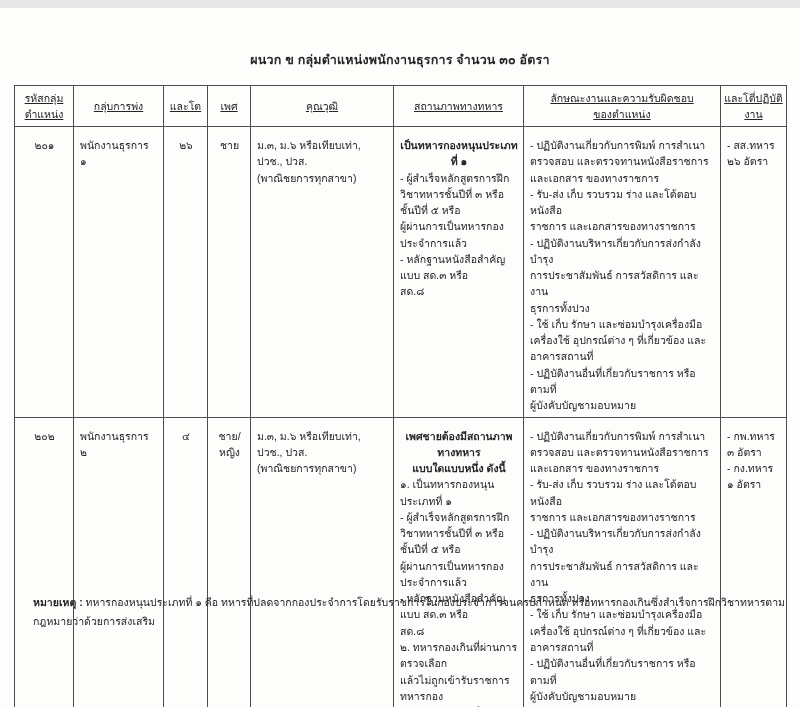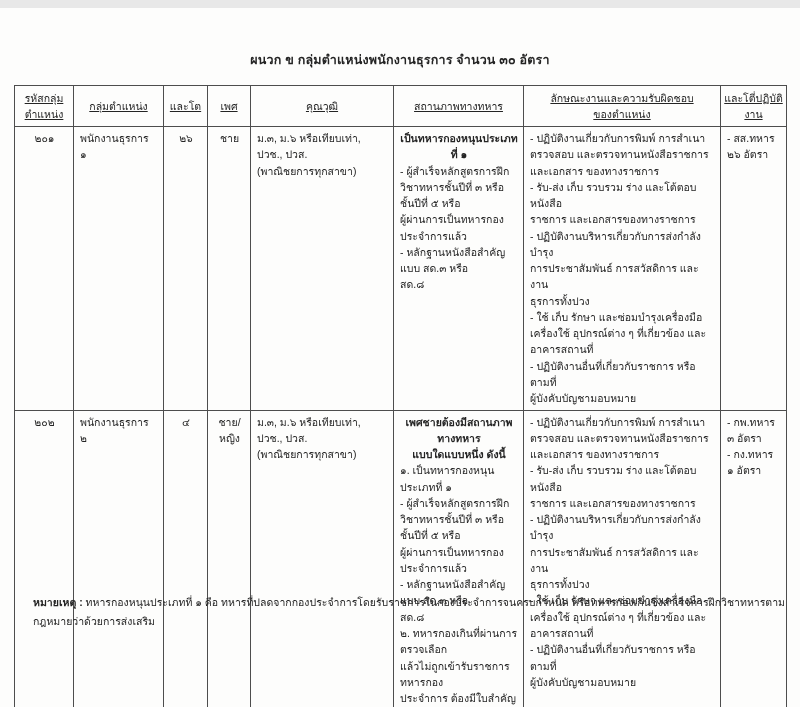--- a/index.html
+++ b/index.html
@@ -11,21 +11,21 @@
   .doc-title {
     position:absolute; top:42px; left:0; width:100%;
     text-align:center; font-weight:bold; font-size:12.5px; letter-spacing:.2px;
   }
   table.positions {
     position:absolute; top:77px; left:14px; width:772px;
     border-collapse:collapse; table-layout:fixed; font-size:10.5px;
   }
   .positions th, .positions td {
     border:1px solid #4d4d4d; vertical-align:top;
-    padding:3px 5px 3px 6px; line-height:1.55; overflow:hidden;
+    padding:10px 5px 3px 6px; line-height:1.55; overflow:hidden;
   }
   .positions thead tr { height:41px;text-decoration:underline; }
   .positions tbody tr.r1 { height:223px; }
   .positions tbody tr.r2 { height:229px; }
   .positions th {
     font-weight:normal; text-align:center; vertical-align:middle;
     padding:2px 3px;
   }
   .pre { white-space:pre-line; }
   .center { text-align:center; }
@@ -52,21 +52,21 @@
         <col style="width:43px">
       <col style="width:143px">
         <col style="width:130px">
         <col style="width:197px">
         <col style="width:66px">
     </colgroup>
     <thead>
       <tr>
         <th class="pre">รหัสกลุ่ม
 ตำแหน่ง</th>
-        <th class="pre">กลุ่มตำแหน่ง</th>
+        <th class="pre">กลุ่บการพ่ง</th>
         <th class="pre">และโต</th>
         <th class="pre">เพศ</th>
         <th class="pre">คุณวุฒิ</th>
         <th class="pre">สถานภาพทางทหาร</th>
         <th class="pre">ลักษณะงานและความรับผิดชอบ
 ของตำแหน่ง</th>
         <th class="pre">และโตี่ปฏิบัติงาน</th>
       </tr>
     </thead>
     <tbody>

